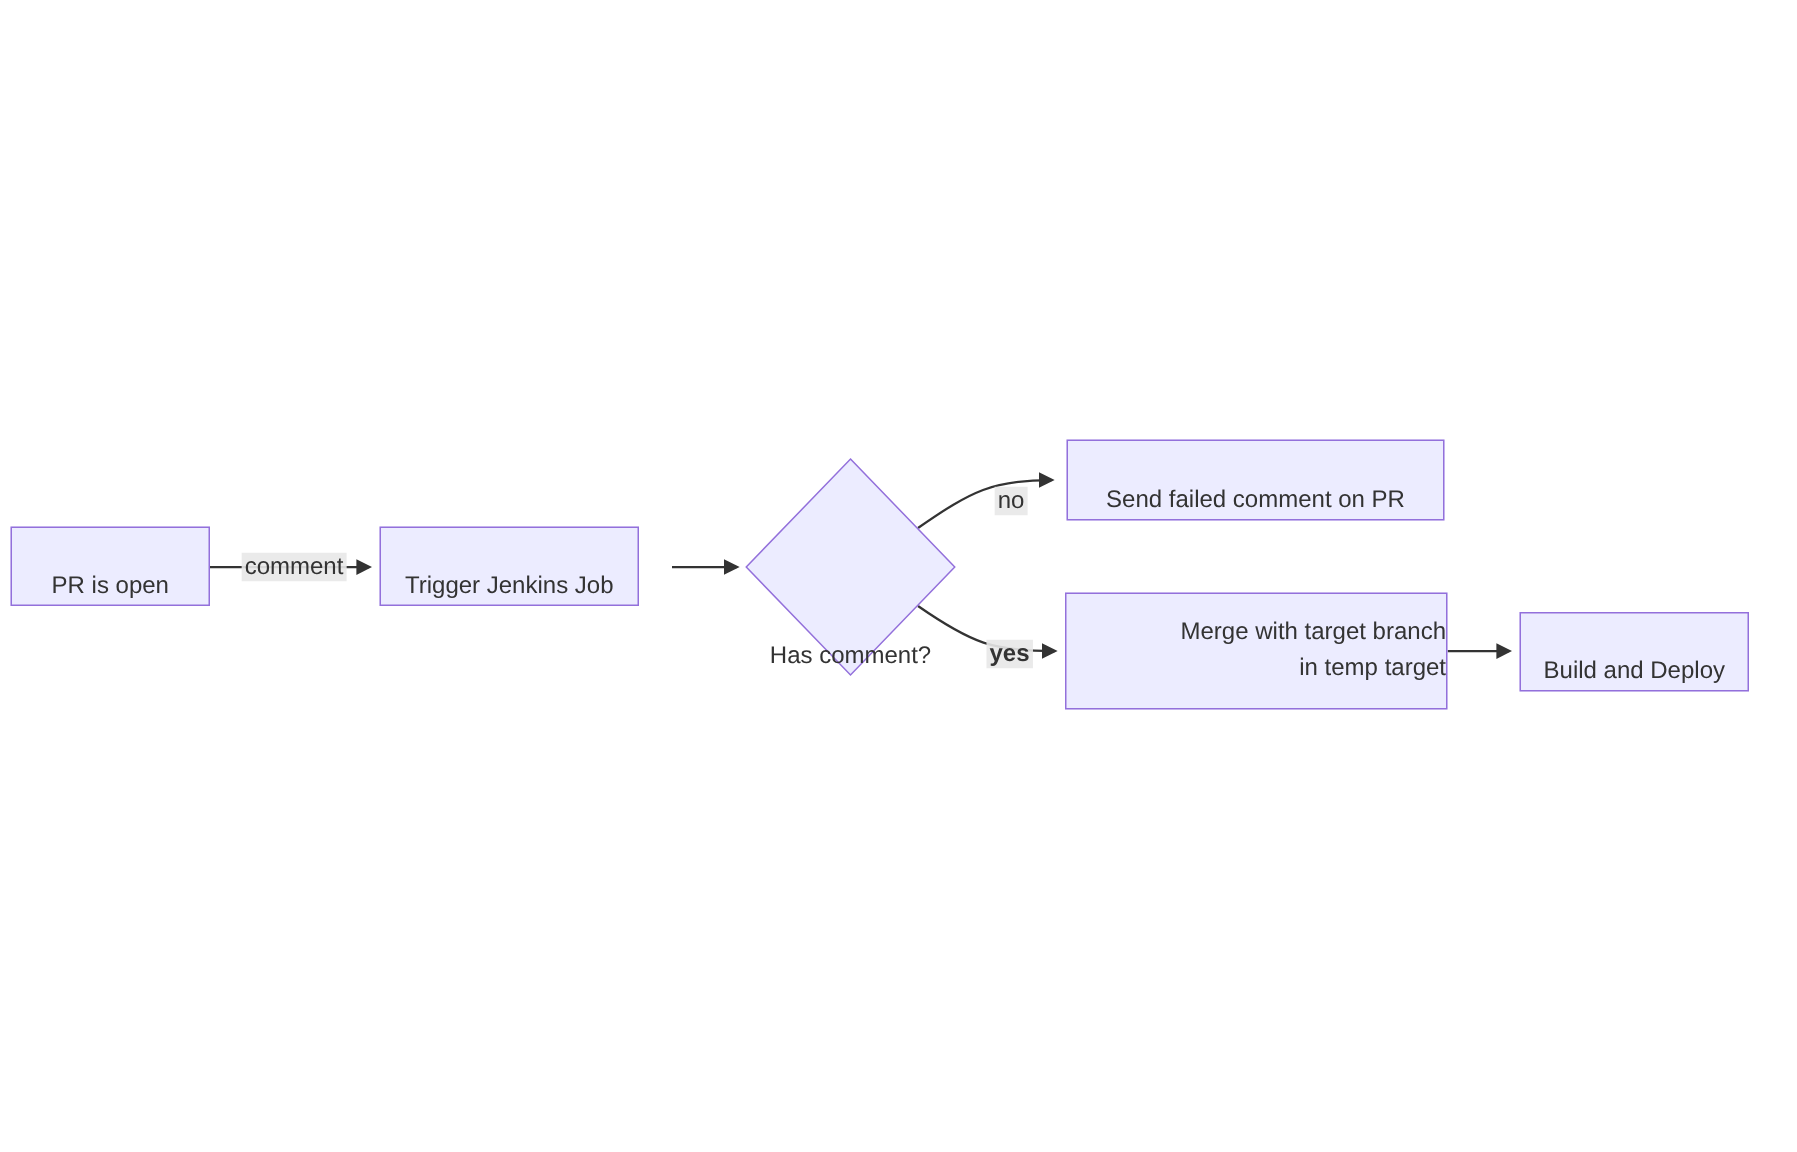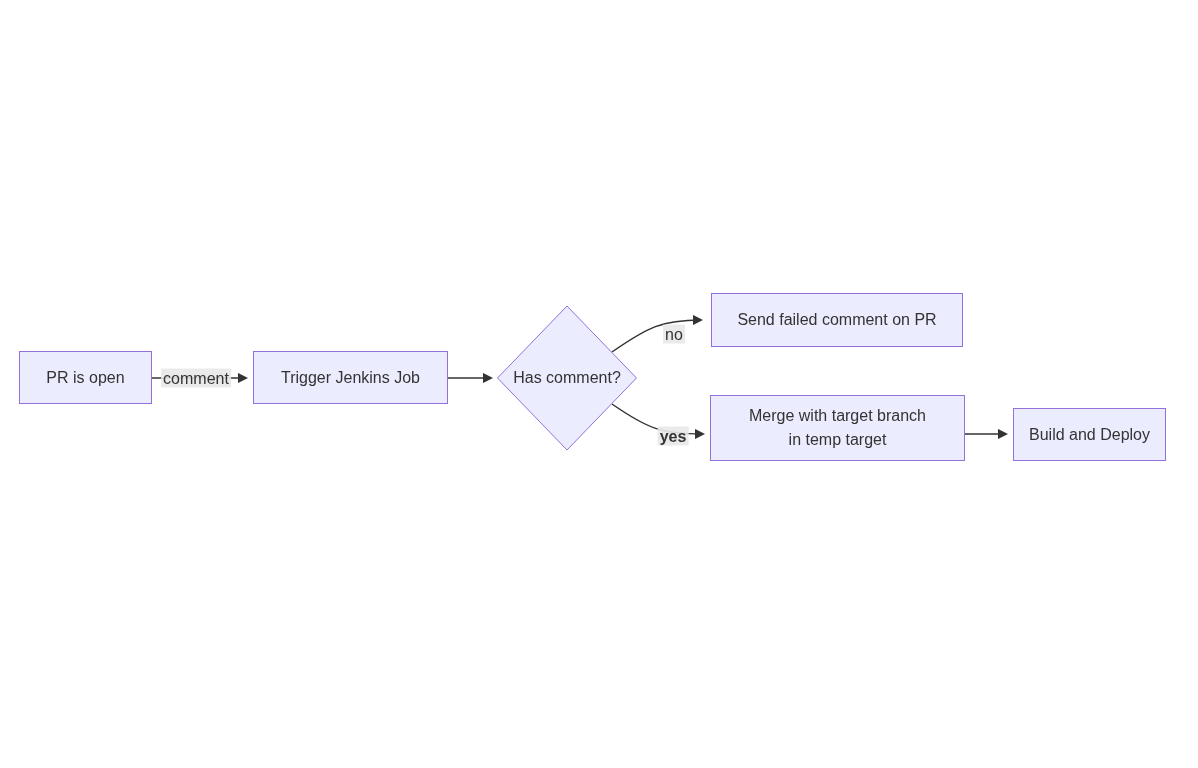--- a/index.html
+++ b/index.html
@@ -33,21 +33,21 @@
     stroke-width: 1;
   }
   .node {
     position: absolute;
     box-sizing: border-box;
     background: #ececff;
     border: 1px solid #9370db;
     color: #333333;
     font-size: 16px;
     display: flex;
-    align-items: center;
+    align-items: flex-end;
     justify-content: center;
     text-align: center;
     line-height: 24px;
   }
   .node.multiline {
     flex-direction: column;
   }
   .node.diamond-label {
     background: transparent;
     border: none;
@@ -81,37 +81,37 @@
 
     <path class="edge" d="M612,352 C648,327 662,320 701,320" marker-end="url(#arrowhead)"></path>
 
     <path class="edge" d="M612,404 C648,429 662,434 703,434" marker-end="url(#arrowhead)"></path>
 
     <path class="edge" d="M965,434 H1006" marker-end="url(#arrowhead)"></path>
 
     <polygon class="diamond-shape" points="567,306 636.5,378 567,450 497.5,378"></polygon>
   </svg>
 
-  <div class="node" style="left:19px; top:351px; width:133px; height:53px;">
+  <div class="node" style="left:7px; top:351px; width:133px; height:53px;">
     <span>PR is open</span>
   </div>
 
-  <div class="node" style="left:253px; top:351px; width:195px; height:53px;">
+  <div class="node" style="left:253px; top:351px; width:173px; height:53px;">
     <span>Trigger Jenkins Job</span>
   </div>
 
   <div class="node diamond-label" style="left:497px; top:306px; width:140px; height:144px;">
     <span>Has comment?</span>
   </div>
 
   <div class="node" style="left:711px; top:293px; width:252px; height:54px;">
     <span>Send failed comment on PR</span>
   </div>
 
-  <div class="node multiline" style="left:710px; top:395px; width:255px; height:66px;">
+  <div class="node multiline" style="left:710px; top:395px; width:255px; height:78px;">
     <span>Merge with target branch</span>
     <span>in temp target</span>
   </div>
 
   <div class="node" style="left:1013px; top:408px; width:153px; height:53px;">
     <span>Build and Deploy</span>
   </div>
 
   <div class="edge-label" style="left:196px; top:378px;">comment</div>
 

